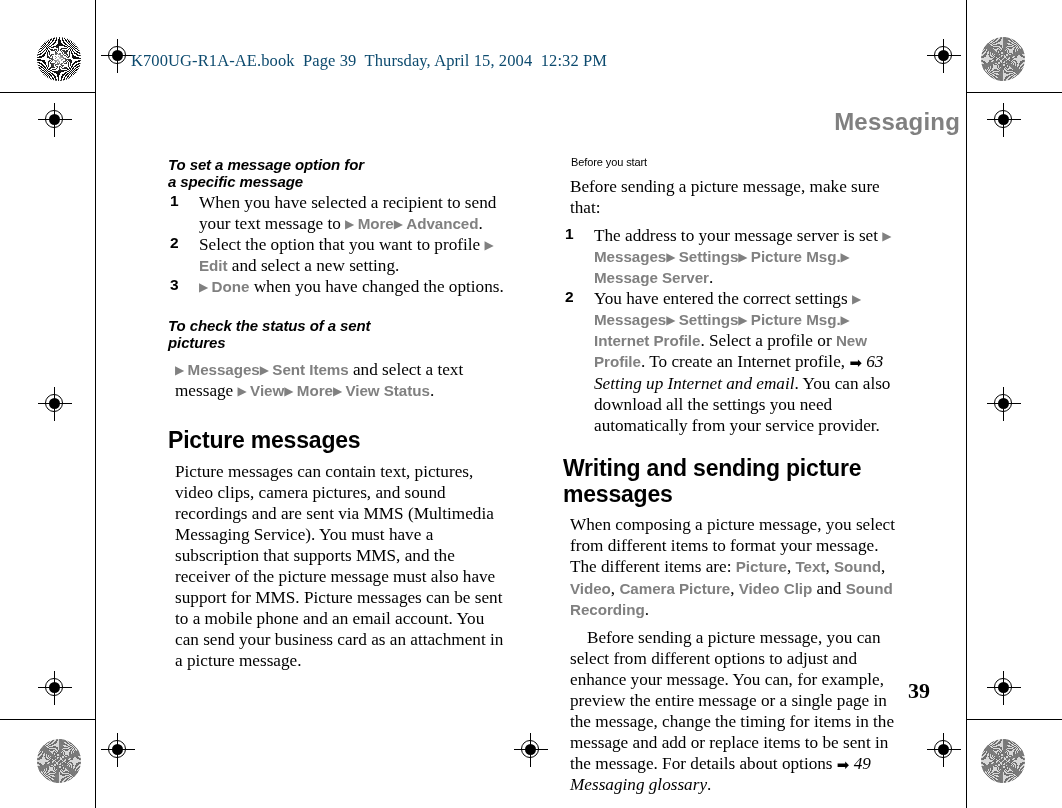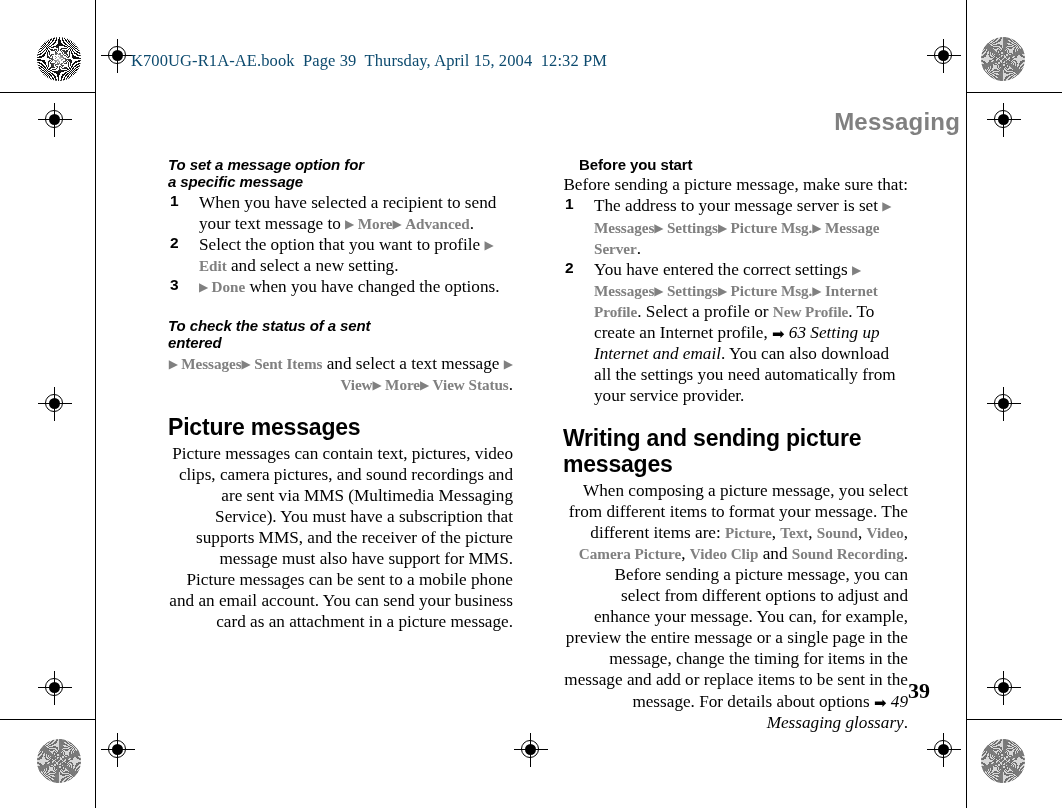--- a/index.html
+++ b/index.html
@@ -134,33 +134,33 @@
     font-family: "Liberation Sans", sans-serif;
     font-weight: bold;
     font-style: italic;
     font-size: 15px;
     margin: 0 0 1px 0;
     line-height: 1.16;
     letter-spacing: -0.1px;
   }
   h3.plain {
     font-family: "Liberation Sans", sans-serif;
-    font-weight: bold;
+    font-weight: normal;
     font-style: normal;
-    font-size: 15px;
-    margin: 0 0 1px 16px;
+    font-size: 11px;
+    margin: 0 0 1px 8px;
     line-height: 1.16;
     letter-spacing: -0.1px;
   }
   p.body {
     font-family: "Liberation Serif", serif;
     font-size: 17.2px;
     line-height: 1.225;
-    margin: 0;
-    text-align: right;
+    margin: 7px;
+    text-align: left;
   }
   p.body.indent { text-indent: 17px; }
 
   ol.steps {
     margin: 0;
     padding: 0;
     list-style: none;
     counter-reset: stepnum;
   }
   ol.steps > li {
@@ -176,21 +176,21 @@
     content: counter(stepnum);
     position: absolute;
     left: 2px;
     top: 0;
     font-family: "Liberation Sans", sans-serif;
     font-weight: bold;
     font-size: 15.5px;
   }
 
   .ui {
-    font-family: Liberation Serif, serif;
+    font-family: Liberation Sans, sans-serif;
     font-weight: bold;
     font-size: 15.2px;
     color: #808080;
     letter-spacing: -0.05px;
   }
   .arrow {
     font-family: "Liberation Sans", sans-serif;
     font-size: 12px;
     color: #808080;
     vertical-align: 1px;
@@ -318,21 +318,21 @@
     <ol class="steps" id="proc1-steps">
         <li><span>When you have selected a recipient to send your text message to </span><span class="arrow">▶ </span><span class="ui">More</span><span class="arrow">▶ </span><span class="ui">Advanced</span><span>.</span></li>
         <li><span>Select the option that you want to profile </span><span class="arrow">▶ </span><span class="ui">Edit</span><span> and select a new setting.</span></li>
         <li><span class="arrow">▶ </span><span class="ui">Done</span><span> when you have changed the options.</span></li>
       </ol>
 
     <div class="gap-md"></div>
 
     <h3 class="proc">
       <span>To check the status of a sent</span><br>
-      <span>entered</span>
+      <span>pictures</span>
     </h3>
     <p class="body" id="proc2-body"><span class="arrow">▶ </span><span class="ui">Messages</span><span class="arrow">▶ </span><span class="ui">Sent Items</span><span> and select a text message </span><span class="arrow">▶ </span><span class="ui">View</span><span class="arrow">▶ </span><span class="ui">More</span><span class="arrow">▶ </span><span class="ui">View Status</span><span>.</span></p>
 
     <div class="gap-md"></div>
 
     <h2 class="section">Picture messages</h2>
     <p class="body">Picture messages can contain text, pictures, video clips, camera pictures, and sound recordings and are sent via MMS (Multimedia Messaging Service). You must have a subscription that supports MMS, and the receiver of the picture message must also have support for MMS. Picture messages can be sent to a mobile phone and an email account. You can send your business card as an attachment in a picture message.</p>
   </div>
 
   <div class="col col-right">

